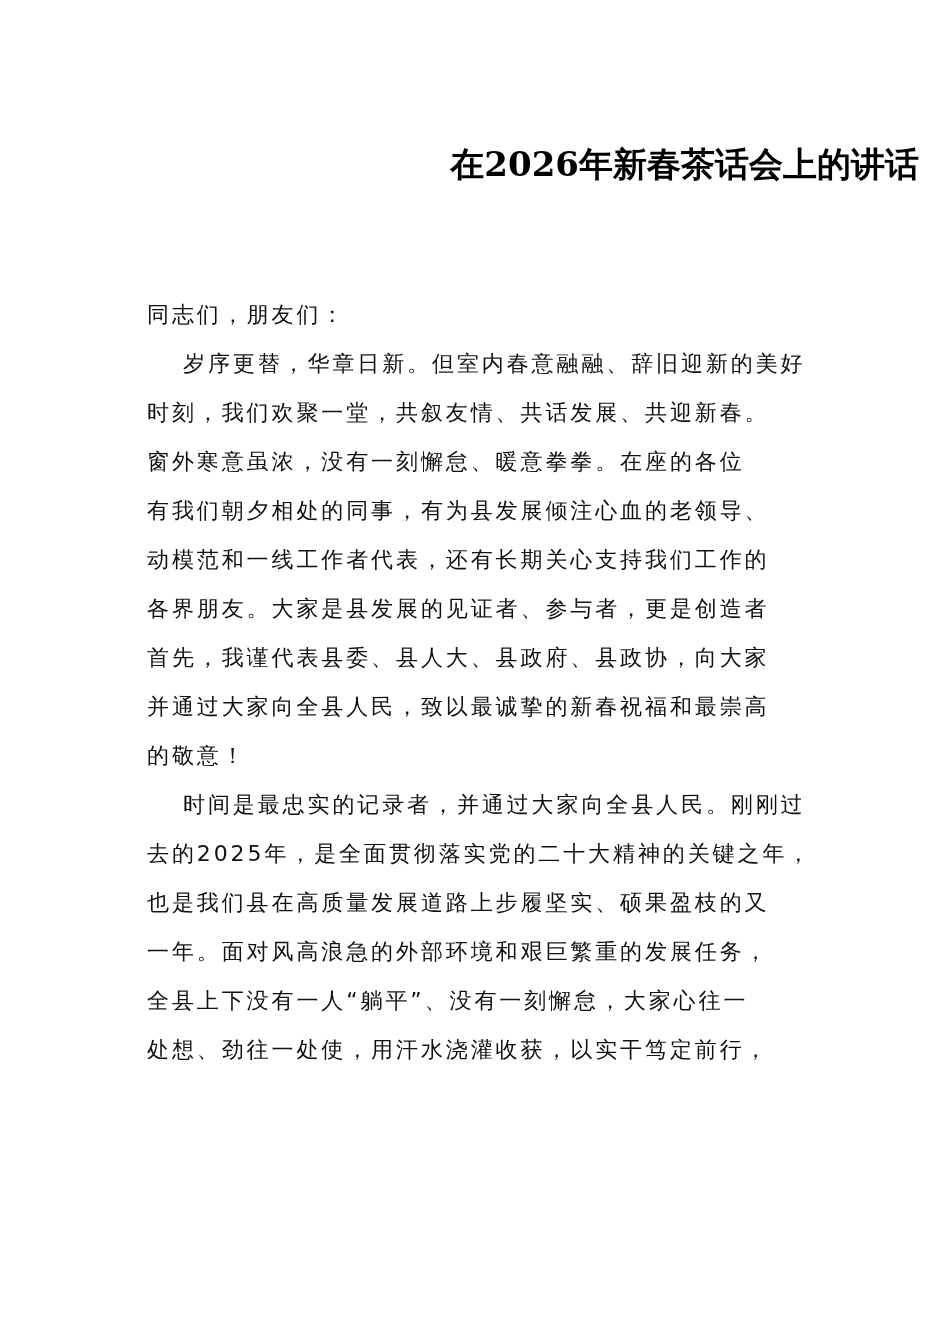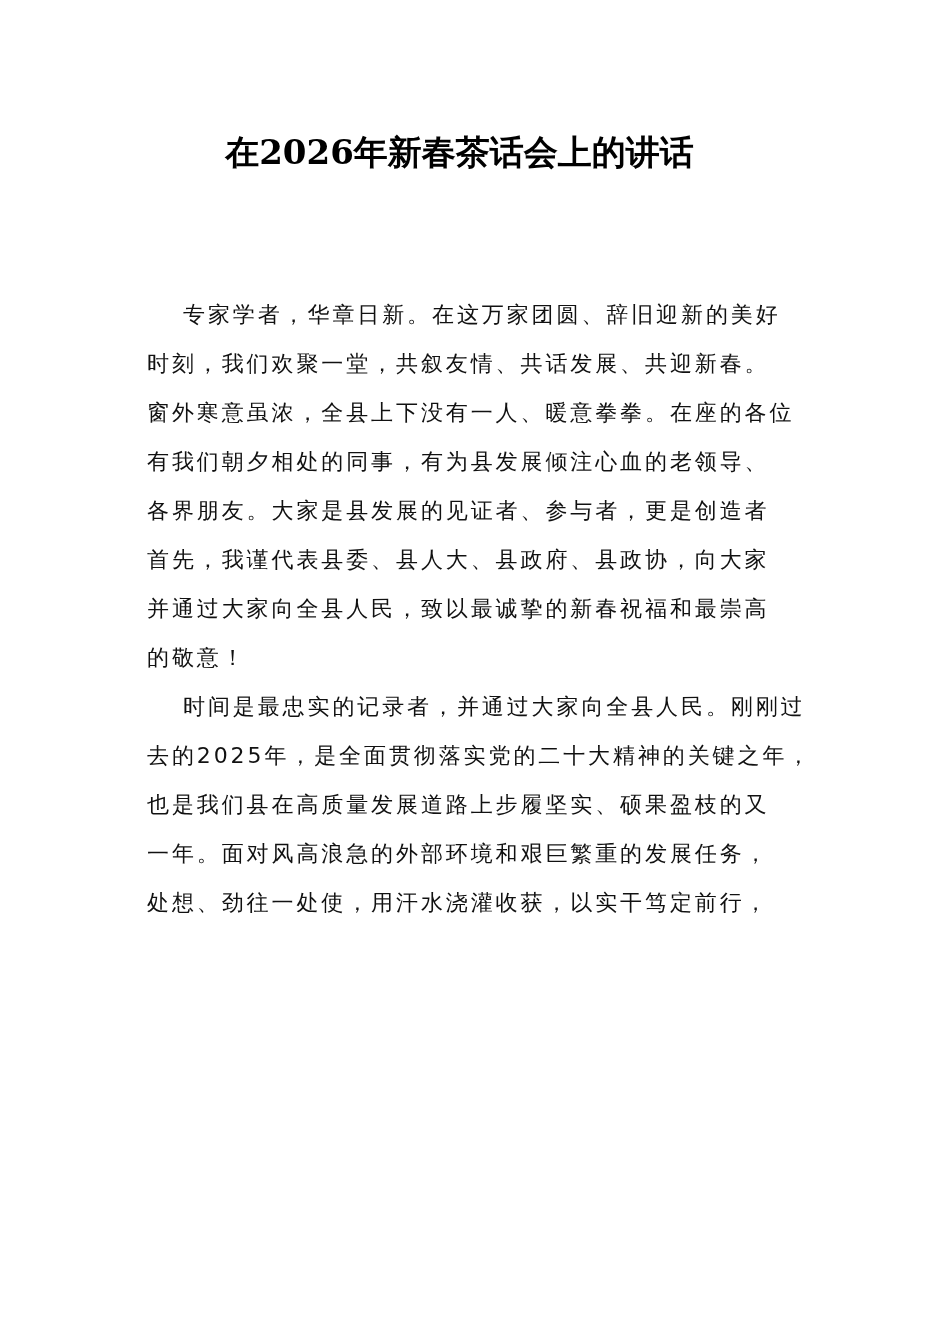--- a/index.html
+++ b/index.html
@@ -1,50 +1,53 @@
 <!DOCTYPE html>
 <html><head>
 <meta charset="utf-8">
 <style>
   html, body { margin: 0; padding: 0; background: #ffffff; }
   body { width: 950px; height: 1344px; position: relative; overflow: hidden; }
   .page { position: absolute; left: 0; top: 0; width: 950px; height: 1344px; background: #fff; }
   .title {
-    position: absolute; left: 0; top: 130px; width: 919px; text-align: center;
+    position: absolute; left: 0; top: 142px; width: 919px; text-align: right;
     font-family: "DejaVu Serif", "Liberation Serif", serif; font-weight: bold;
     font-size: 34px; line-height: 44px; color: #000; letter-spacing: 0px;
   }
   .body-text {
     position: absolute; left: 147px; top: 297px; width: 680px;
     font-family: "DejaVu Sans", "Liberation Sans", sans-serif;
     font-size: 22px; color: #111; letter-spacing: 2.9px;
   }
   .line { height: 49px; line-height: 36px; white-space: nowrap; }
   .indent { padding-left: 36px; }
 </style>
 </head>
 <body>
 
 <div class="page">
   <div class="title">在2026年新春茶话会上的讲话</div>
 
   <div class="body-text">
+    <div class="line">同志们，朋友们：</div>
 
     <div>
-      <div class="line indent">专家学者，华章日新。在这万家团圆、辞旧迎新的美好</div>
+      <div class="line indent">岁序更替，华章日新。但室内春意融融、辞旧迎新的美好</div>
       <div class="line">时刻，我们欢聚一堂，共叙友情、共话发展、共迎新春。</div>
-      <div class="line">窗外寒意虽浓，全县上下没有一人、暖意拳拳。在座的各位</div>
+      <div class="line">窗外寒意虽浓，没有一刻懈怠、暖意拳拳。在座的各位</div>
       <div class="line">有我们朝夕相处的同事，有为县发展倾注心血的老领导、</div>
+      <div class="line">动模范和一线工作者代表，还有长期关心支持我们工作的</div>
       <div class="line">各界朋友。大家是县发展的见证者、参与者，更是创造者</div>
       <div class="line">首先，我谨代表县委、县人大、县政府、县政协，向大家</div>
       <div class="line">并通过大家向全县人民，致以最诚挚的新春祝福和最崇高</div>
       <div class="line">的敬意！</div>
     </div>
 
     <div>
       <div class="line indent">时间是最忠实的记录者，并通过大家向全县人民。刚刚过</div>
       <div class="line">去的2025年，是全面贯彻落实党的二十大精神的关键之年，</div>
       <div class="line">也是我们县在高质量发展道路上步履坚实、硕果盈枝的又</div>
       <div class="line">一年。面对风高浪急的外部环境和艰巨繁重的发展任务，</div>
+      <div class="line">全县上下没有一人“躺平”、没有一刻懈怠，大家心往一</div>
       <div class="line">处想、劲往一处使，用汗水浇灌收获，以实干笃定前行，</div>
     </div>
   </div>
 </div>
 
 </body></html>

